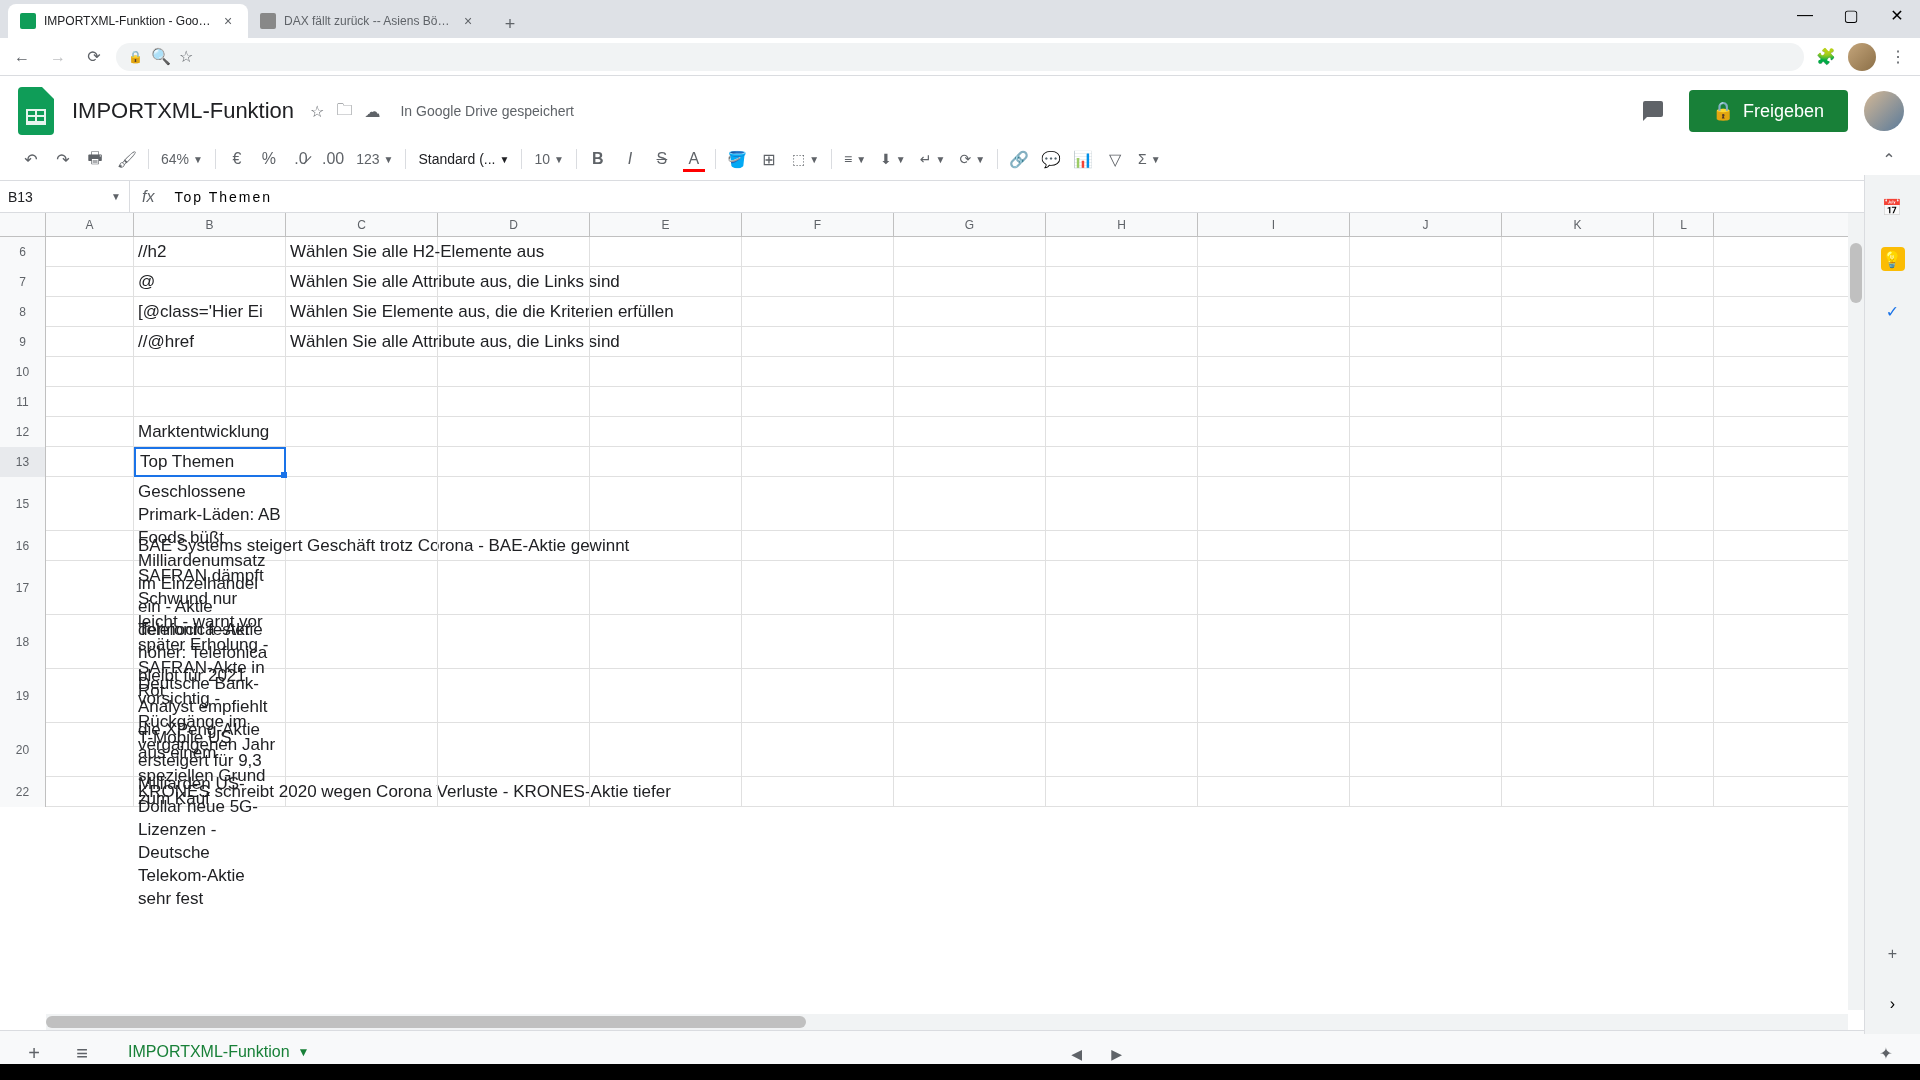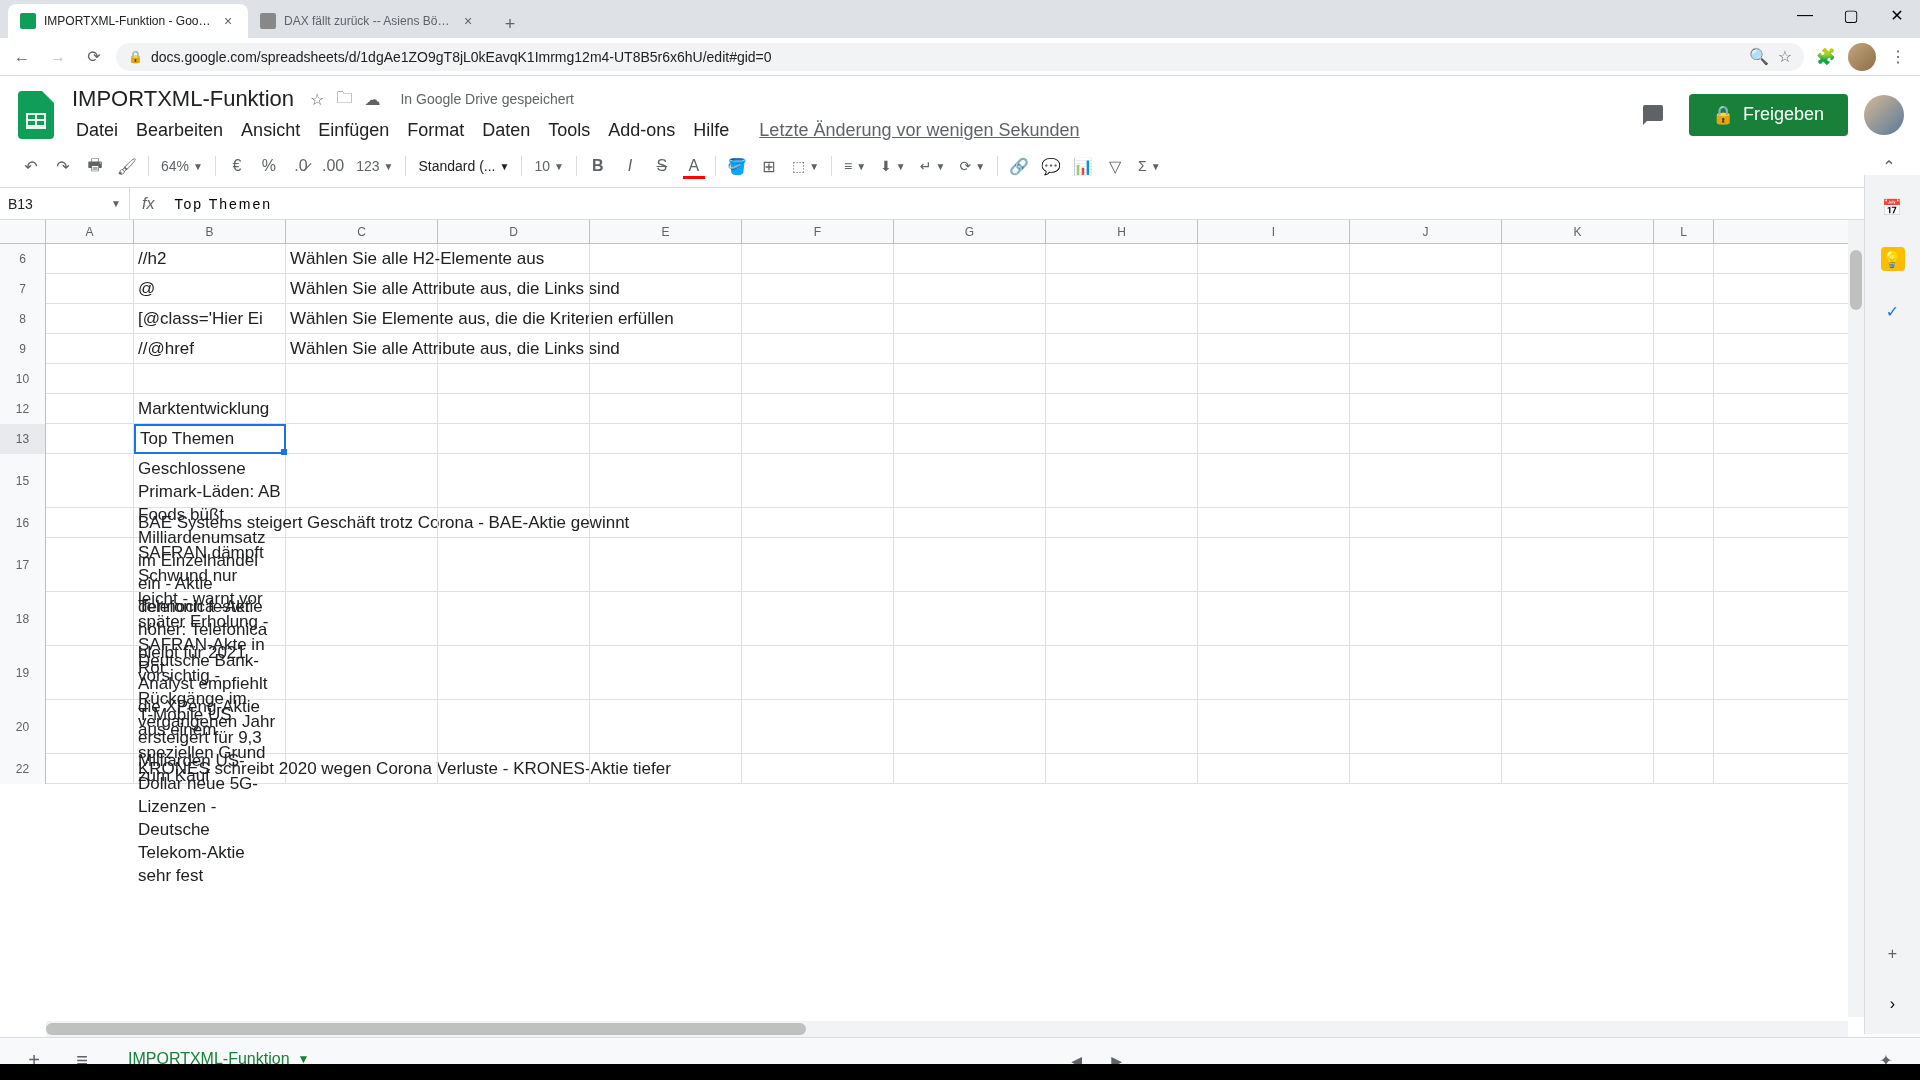--- a/index.html
+++ b/index.html
@@ -132,21 +132,20 @@
       <div class="window-control">✕</div>
     </div>
   </div>
 
   <div class="browser-toolbar">
     <div class="nav-btn">←</div>
     <div class="nav-btn" style="opacity:0.4">→</div>
     <div class="nav-btn">⟳</div>
     <div class="address-bar">
       <span class="lock-icon">🔒</span>
-      <span class="url-text">docs.google.com/spreadsheets/d/1dgAe1ZO9gT8jL0kEavqK1Imrmg12m4-UT8B5r6x6hU/edit#gid=0</span>
       <span style="color:#5f6368">🔍</span>
       <span style="color:#5f6368">☆</span>
     </div>
     <div class="toolbar-icon">🧩</div>
     <div class="profile-avatar"></div>
     <div class="toolbar-icon">⋮</div>
   </div>
 
   <div class="sheets-header">
     <div class="sheets-title-row">
@@ -156,32 +155,20 @@
             <path fill="#fff" d="M8 22h20v16H8zm2 2v4h7v-4zm9 0v4h7v-4zm-9 6v4h7v-4zm9 0v4h7v-4z" opacity="0.9"></path>
           </svg>
       </div>
       <div class="title-section">
         <div class="doc-title-row">
           <span class="doc-title">IMPORTXML-Funktion</span>
           <span class="title-icon">☆</span>
           <span class="title-icon">🗀</span>
           <span class="title-icon">☁</span>
           <span class="save-status">In Google Drive gespeichert</span>
-        </div>
-        <div class="menu-bar">
-          <span class="menu-item">Datei</span>
-          <span class="menu-item">Bearbeiten</span>
-          <span class="menu-item">Ansicht</span>
-          <span class="menu-item">Einfügen</span>
-          <span class="menu-item">Format</span>
-          <span class="menu-item">Daten</span>
-          <span class="menu-item">Tools</span>
-          <span class="menu-item">Add-ons</span>
-          <span class="menu-item">Hilfe</span>
-          <span class="last-edit">Letzte Änderung vor wenigen Sekunden</span>
         </div>
       </div>
       <div class="header-actions">
         <div class="comments-btn">
           <svg width="24" height="24" viewBox="0 0 24 24">
               <path fill="#5f6368" d="M20 2H4a2 2 0 0 0-2 2v18l4-4h14a2 2 0 0 0 2-2V4a2 2 0 0 0-2-2z"></path>
             </svg>
         </div>
         <div class="share-btn">
           <span>🔒</span>
@@ -363,20 +350,35 @@
               <div class="cell" style="width: 152px; height: 30px;"></div>
               <div class="cell" style="width: 152px; height: 30px;"></div>
               <div class="cell" style="width: 152px; height: 30px;"></div>
               <div class="cell" style="width: 152px; height: 30px;"></div>
               <div class="cell" style="width: 152px; height: 30px;"></div>
               <div class="cell" style="width: 152px; height: 30px;"></div>
               <div class="cell" style="width: 152px; height: 30px;"></div>
               <div class="cell" style="width: 60px; height: 30px;"></div>
             </div>
             <div class="grid-row" style="height: 30px;">
+              <div class="row-header" style="height: 30px;">11</div>
+              <div class="cell" style="width: 88px; height: 30px;"></div>
+              <div class="cell" style="width: 152px; height: 30px; overflow: visible;"></div>
+              <div class="cell" style="width: 152px; height: 30px;"></div>
+              <div class="cell" style="width: 152px; height: 30px;"></div>
+              <div class="cell" style="width: 152px; height: 30px;"></div>
+              <div class="cell" style="width: 152px; height: 30px;"></div>
+              <div class="cell" style="width: 152px; height: 30px;"></div>
+              <div class="cell" style="width: 152px; height: 30px;"></div>
+              <div class="cell" style="width: 152px; height: 30px;"></div>
+              <div class="cell" style="width: 152px; height: 30px;"></div>
+              <div class="cell" style="width: 152px; height: 30px;"></div>
+              <div class="cell" style="width: 60px; height: 30px;"></div>
+            </div>
+            <div class="grid-row" style="height: 30px;">
               <div class="row-header" style="height: 30px;">12</div>
               <div class="cell" style="width: 88px; height: 30px;"></div>
               <div class="cell" style="width: 152px; height: 30px; overflow: visible;">
                 <div style="white-space: nowrap;">Marktentwicklung</div>
               </div>
               <div class="cell" style="width: 152px; height: 30px;"></div>
               <div class="cell" style="width: 152px; height: 30px;"></div>
               <div class="cell" style="width: 152px; height: 30px;"></div>
               <div class="cell" style="width: 152px; height: 30px;"></div>
               <div class="cell" style="width: 152px; height: 30px;"></div>

